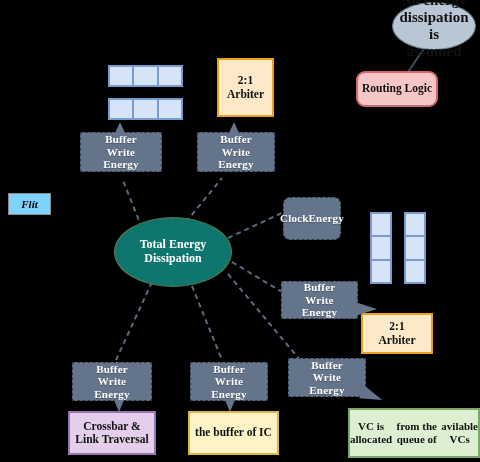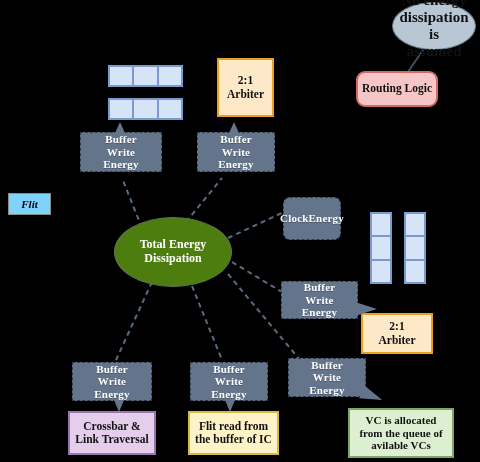--- a/index.html
+++ b/index.html
@@ -31,21 +31,21 @@
   
   .rect{font-size:11.5px;color:#111;border-width:2px;border-style:solid;}
   .rect-orange{background:#fde8c8;border-color:#e8a020;}
   .rect-pink{background:#f6c6c6;border-color:#d06a6a;border-radius:9px;}
   .rect-purple{background:#e5cdec;border-color:#9a74ad;}
   .rect-yellow{background:#fdf3c6;border-color:#d9b646;}
   .rect-green{background:#dcefd0;border-color:#7ba86a;}
   .rect-grey{background:#7dd3fc;border-color:#8a8a8a;border-width:1px;color:#000;font-style:italic;}
 
   
-  .ellipse{background:#4d7c0f;color:#fff;border-radius:50%;
+  .ellipse{background:#0f766e;color:#fff;border-radius:50%;
            font-size:12px;border:1px solid #5e7a4a;}
   .bubble{background:#b9c7d4;color:#111;border-radius:50%;
           font-size:15px;border:1px solid #6c7d8d;}
 
   
   .buf{position:absolute;display:flex;box-sizing:border-box;
        border:2px solid #7a9bd0;background:#d6e4f7;}
   .buf.horiz>div{flex:1;border-right:2px solid #7a9bd0;}
   .buf.horiz>div:last-child{border-right:none;}
   .buf.vert{flex-direction:column;}
@@ -174,23 +174,22 @@
     <span>Buffer Write</span>
     <span>Energy</span>
   </div>
 
   <div class="node rect rect-purple" style="left:68px;top:411px;width:88px;height:44px;flex-direction:column;">
     <span>Crossbar &amp;</span>
     <span>Link Traversal</span>
   </div>
 
   <div class="node rect rect-yellow" style="left:188px;top:411px;width:91px;height:44px;flex-direction:column;">
-    <span>Flit read from</span>
     <span>the buffer of IC</span>
   </div>
 
-  <div class="node rect rect-green" style="left:348px;top:408px;width:106px;height:50px;flex-direction:column;font-size:11px;">
+  <div class="node rect rect-green" style="left:348px;top:408px;width:132px;height:50px;font-size:11px;">
     <span>VC is allocated</span>
     <span>from the queue of</span>
     <span>avilable VCs</span>
   </div>
 
 </div>
 
 </body></html>

